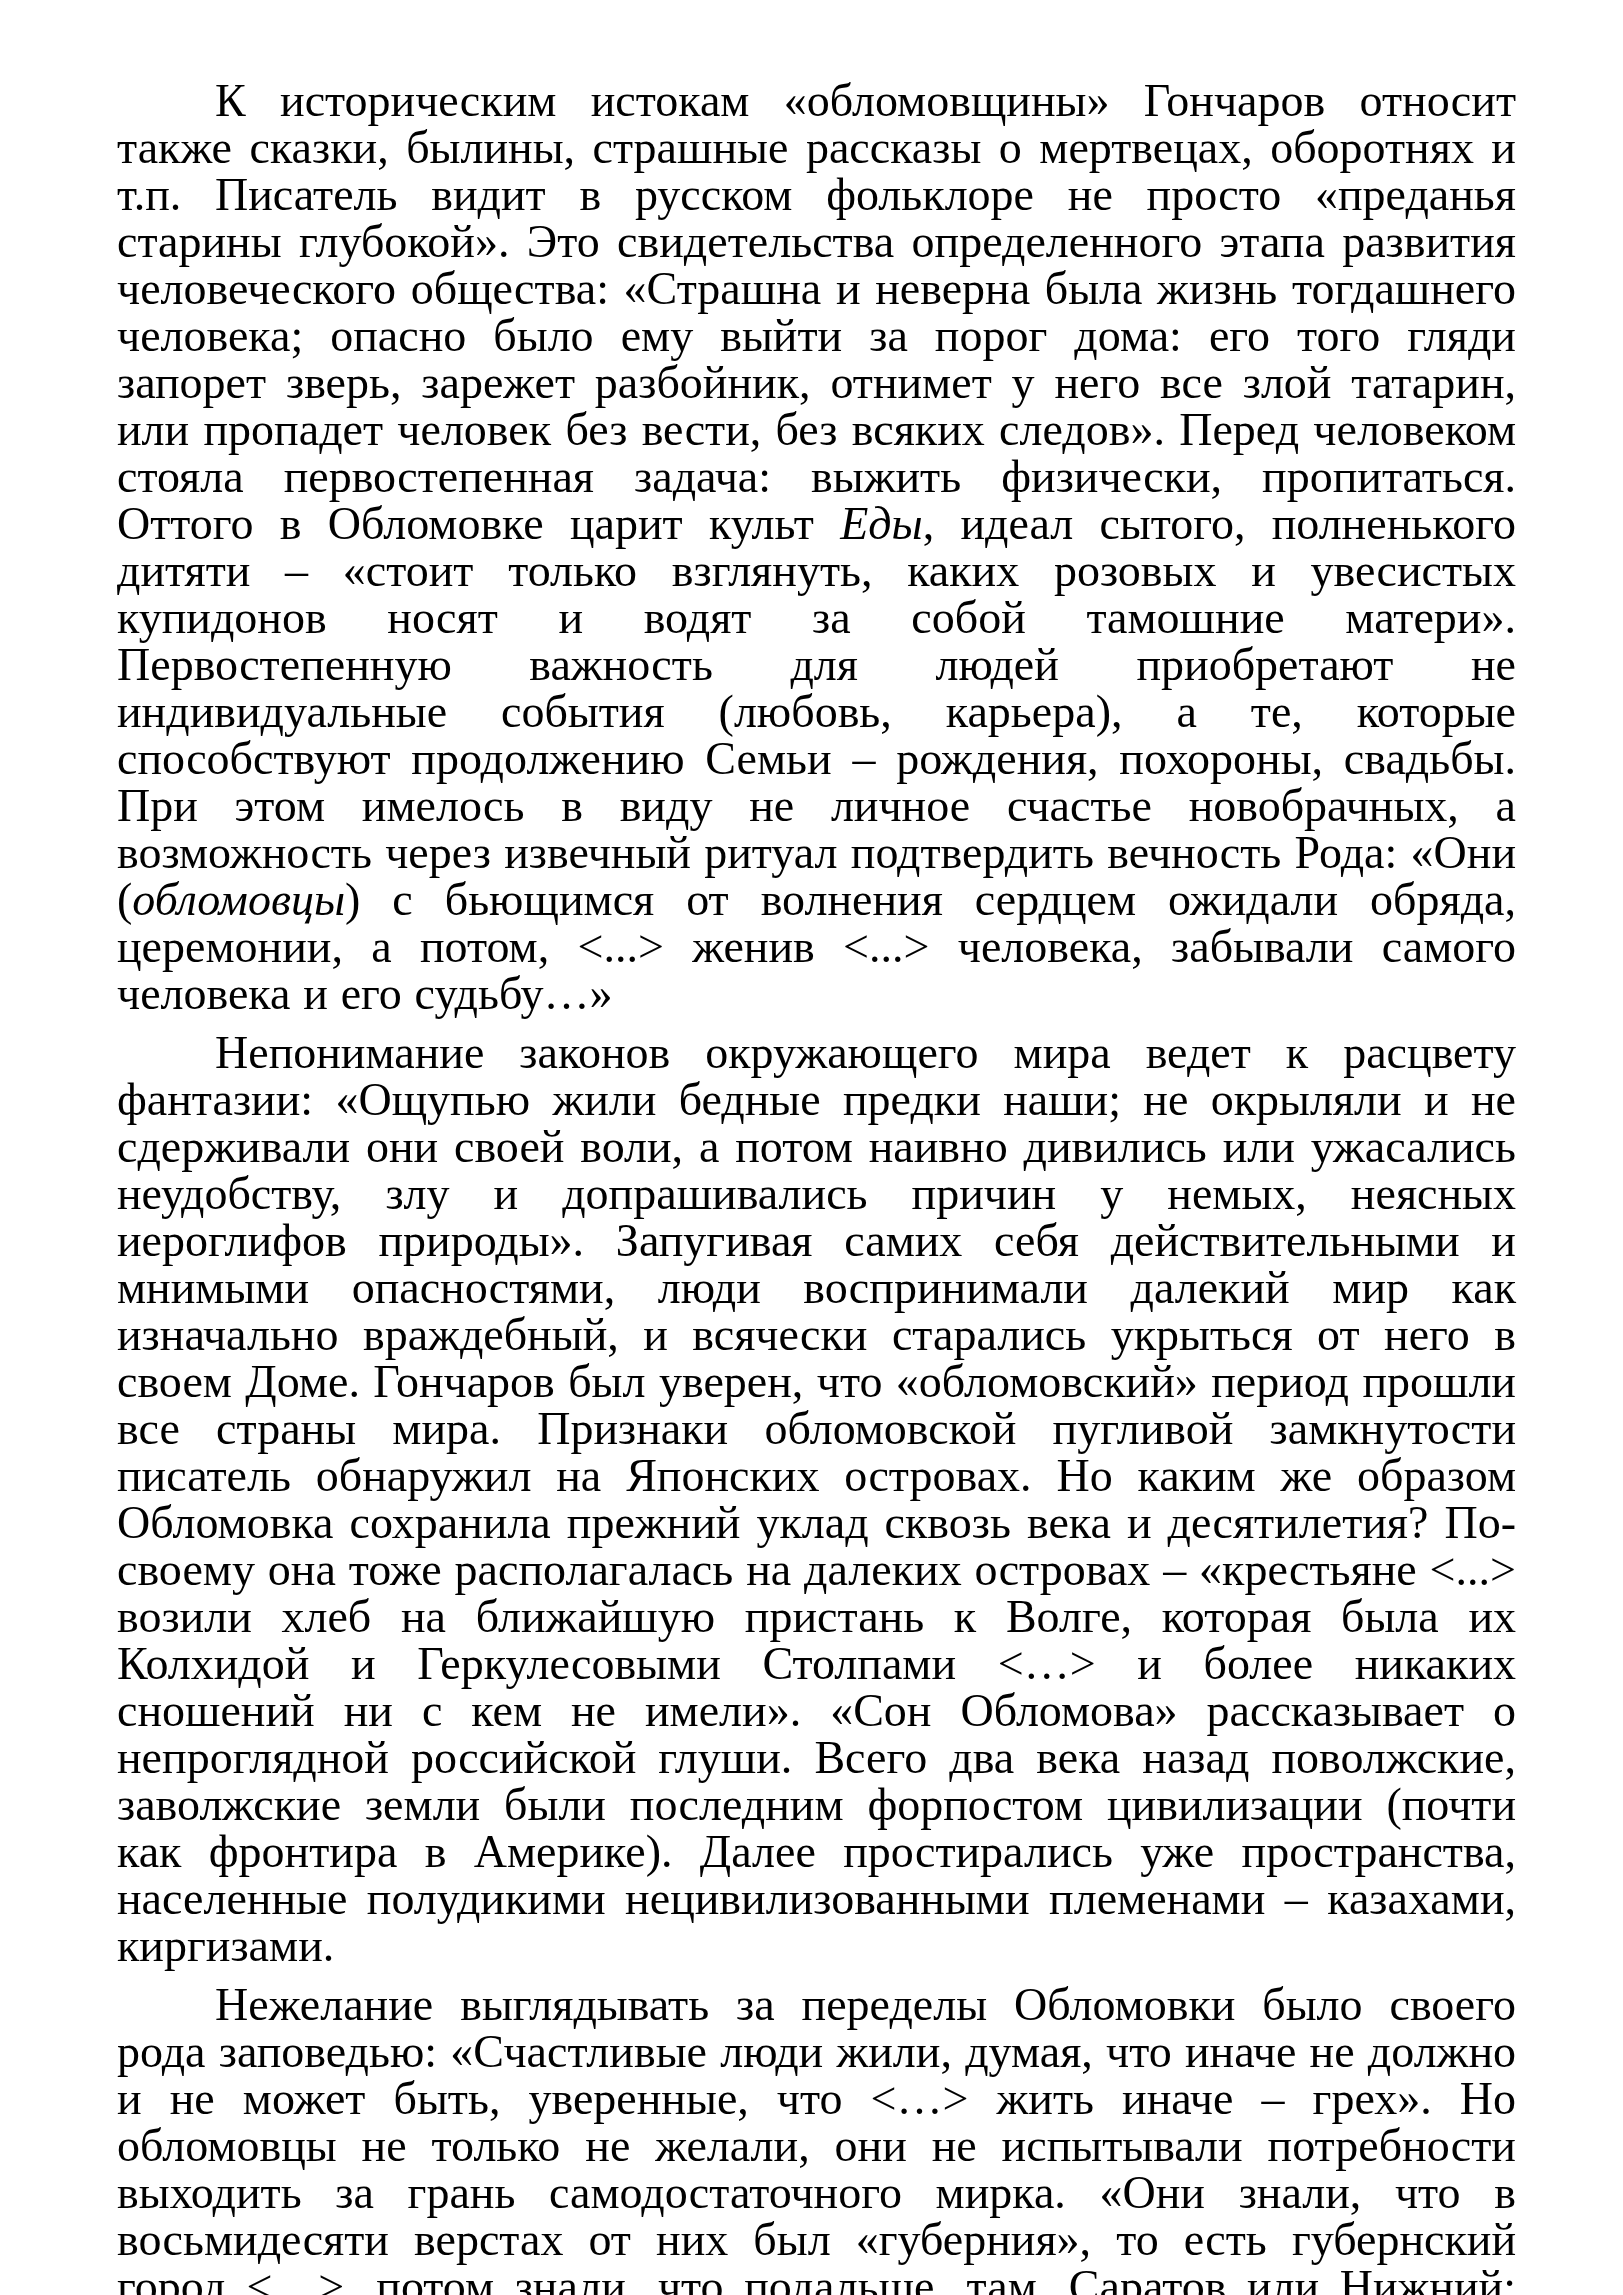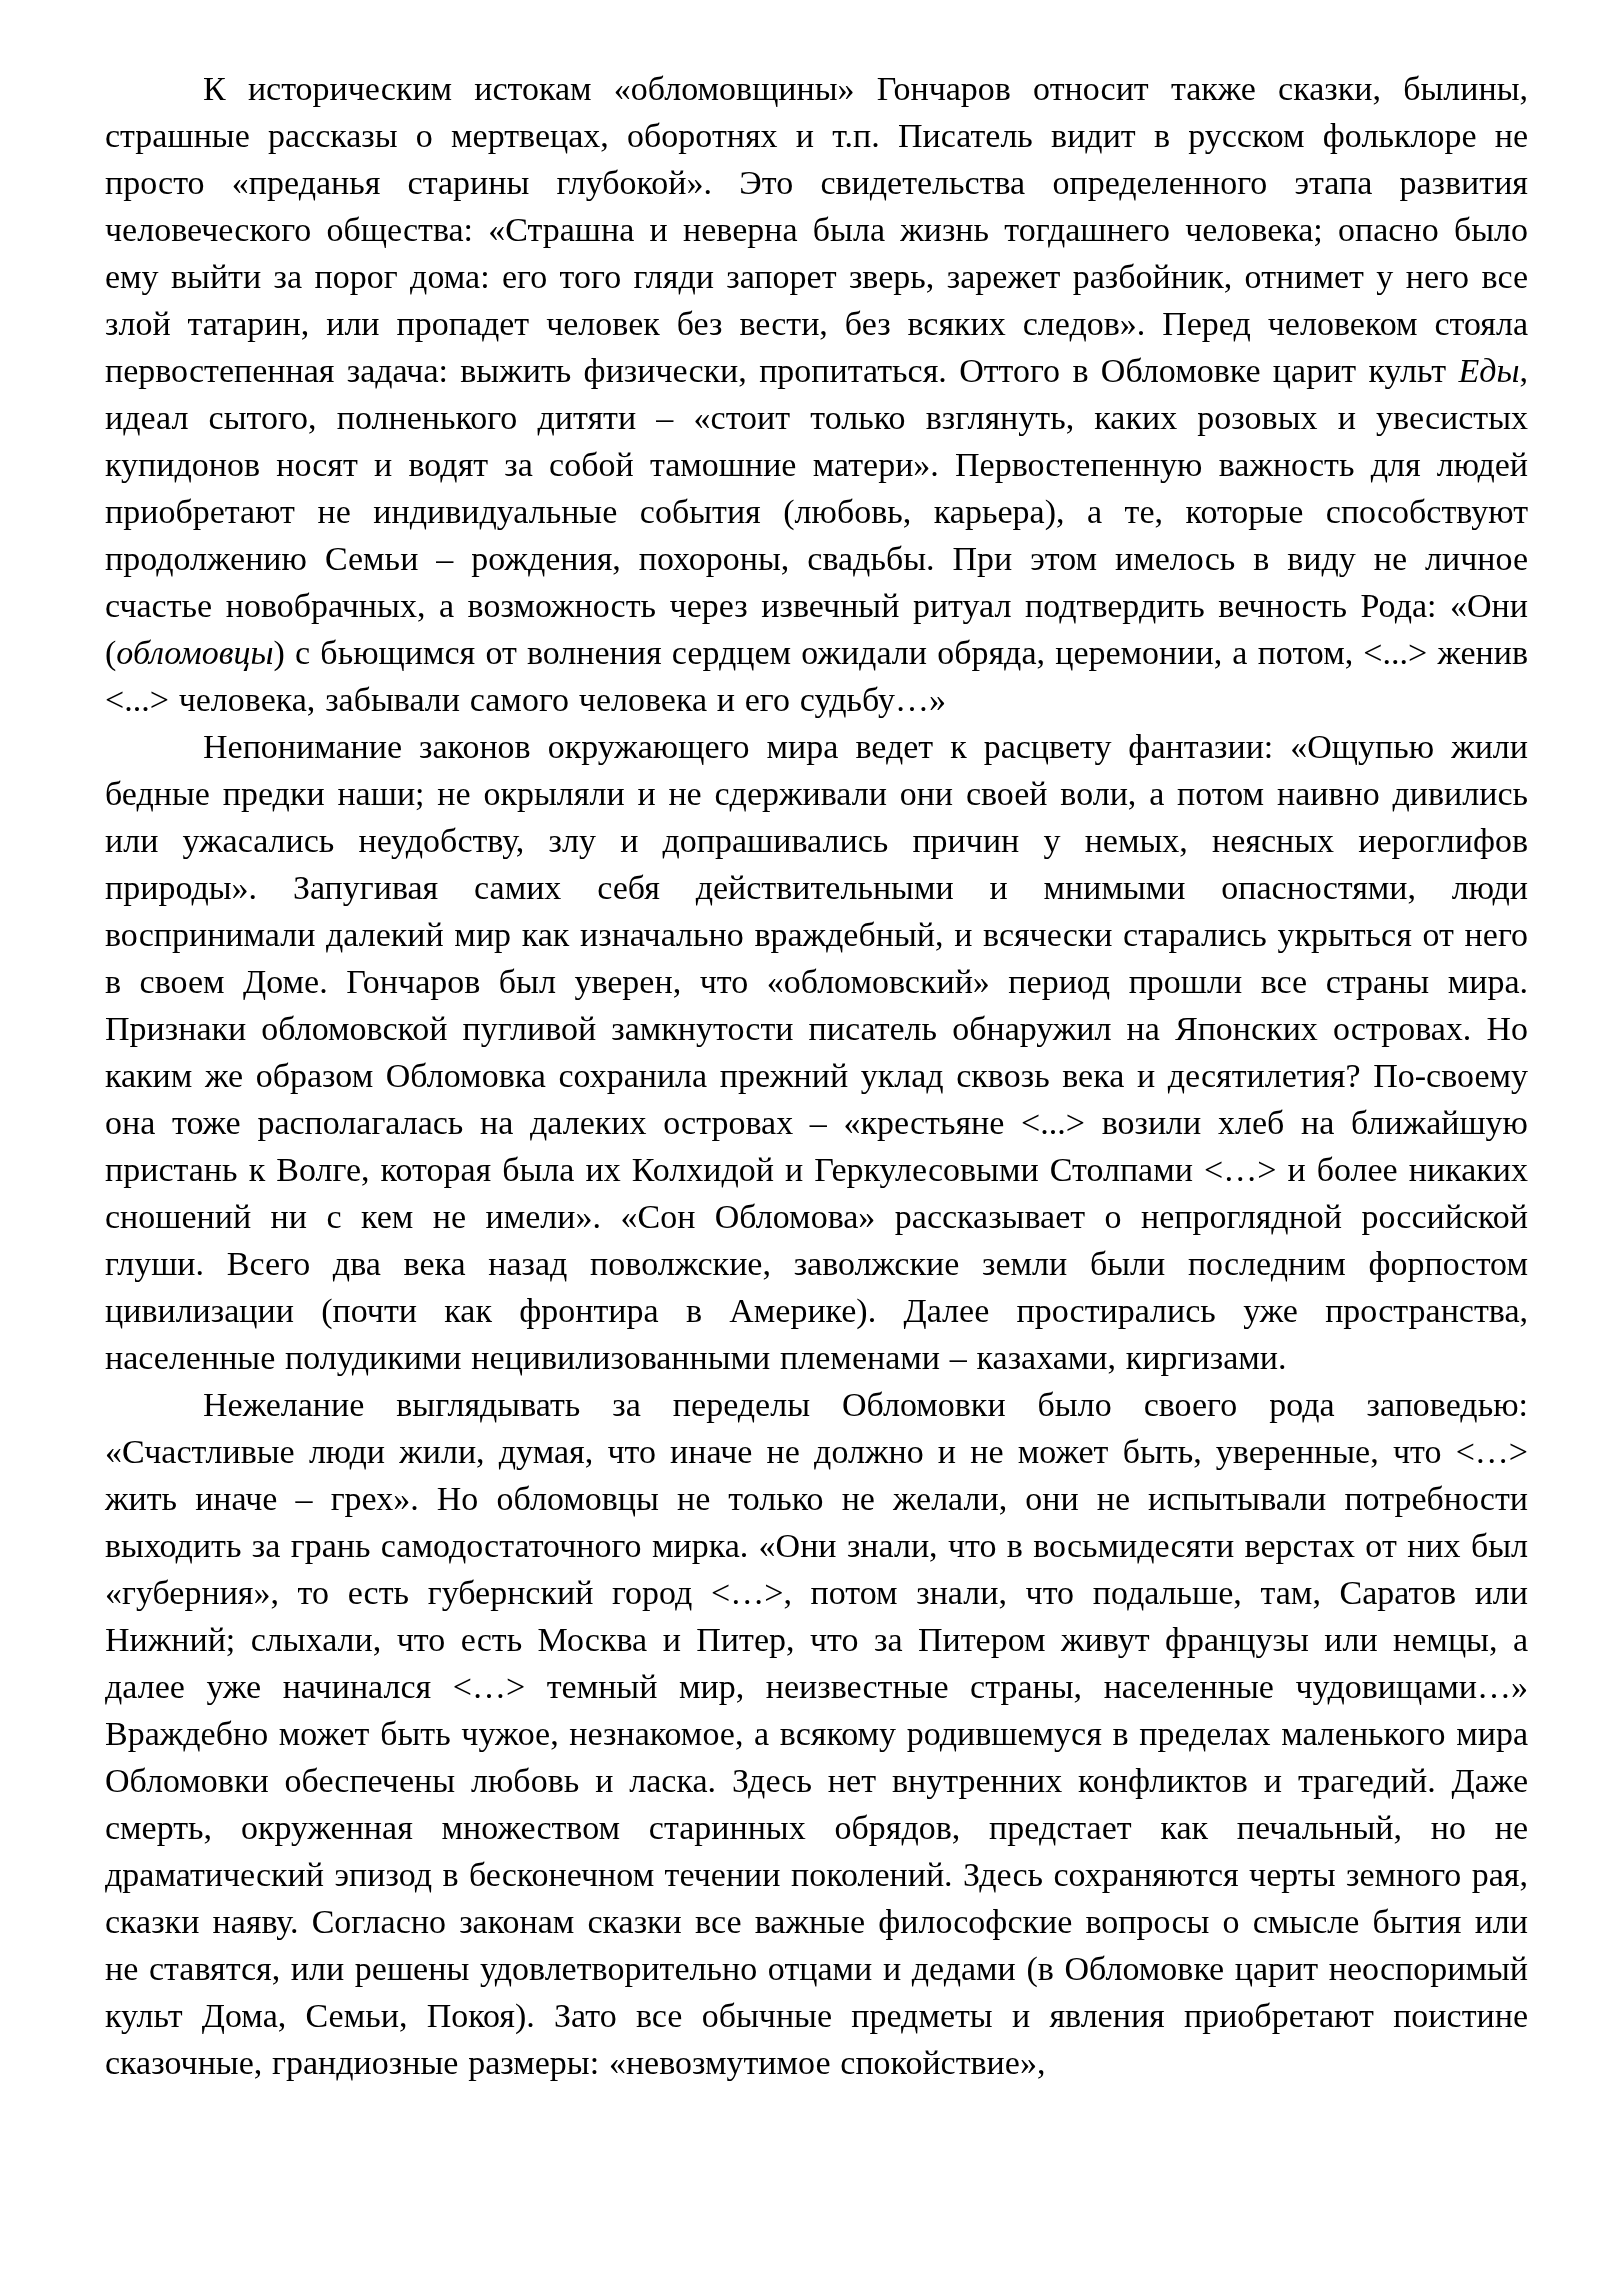--- a/index.html
+++ b/index.html
@@ -16,22 +16,22 @@
     box-sizing: border-box;
     padding: 65px 95px 79px 105px;
     font-family: "Liberation Serif", "DejaVu Serif", serif;
     color: #000000;
     overflow: hidden;
   }
   .text-block {
     width: 100%;
   }
   .text-block p {
-    margin: 0;
-    font-size: 34px;
+    margin: 12px;
+    font-size: 46px;
     line-height: 47px;
     text-align: justify;
     text-indent: 98px;
     word-spacing: 1.3px;
   }
   .text-block p span.italic {
     font-style: italic;
   }
 </style>
 </head>

